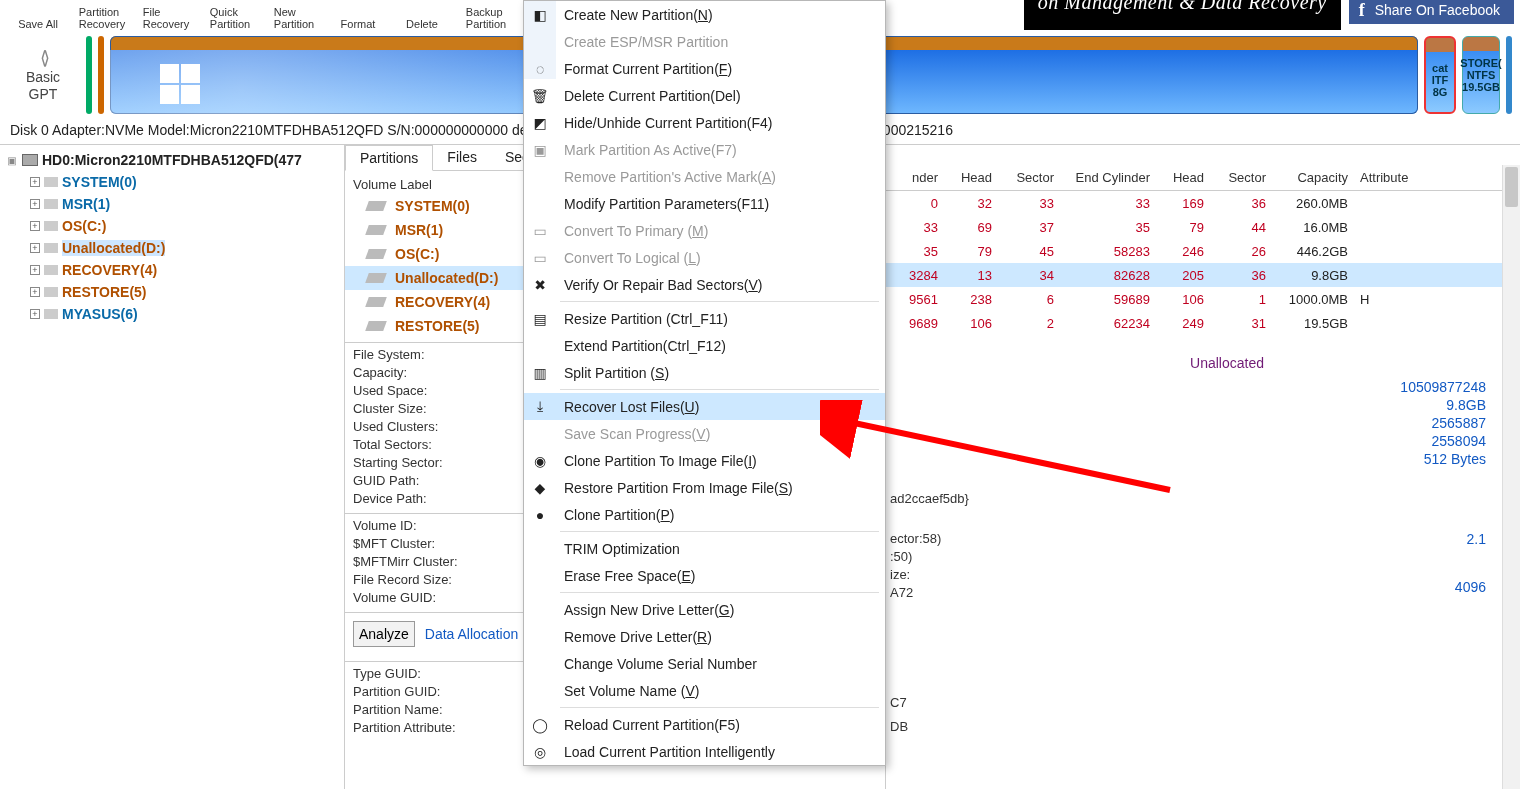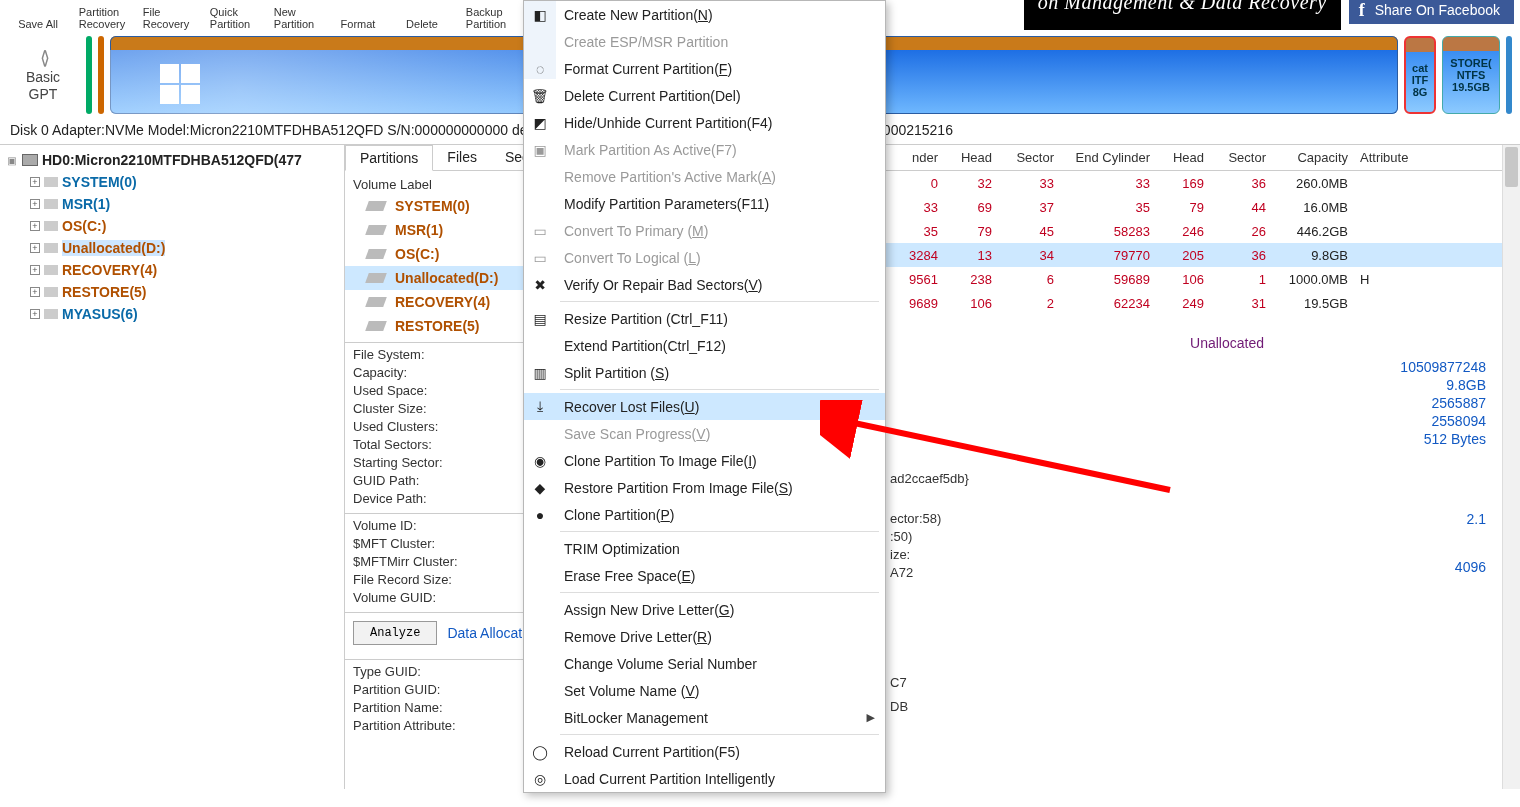--- a/index.html
+++ b/index.html
@@ -28,21 +28,21 @@
   box-shadow: inset 0 0 0 1px #2a5ca2;
 }
 .seg-main::after{
   content:''; position:absolute; top:14px; left:0; right:0; bottom:0;
   background: radial-gradient(circle at 10% 60%, rgba(255,255,255,.45), rgba(255,255,255,0) 55%);
 }
 .winlogo { position: absolute; left: 50px; top: 28px; width: 44px; height: 44px; }
 .winlogo span { position: absolute; width: 19px; height: 19px; background: #fff; }
 .winlogo .a{left:0;top:0} .winlogo .b{left:21px;top:0} .winlogo .c{left:0;top:21px} .winlogo .d{left:21px;top:21px}
 .seg-sm { width: 32px; background: linear-gradient(#b74 0,#b74 14px,#3a8ef3 14px,#8ccaff 100%); border:2px solid #e33; display:flex; flex-direction:column; align-items:center; justify-content:center; font-size:11px; font-weight:bold; color:#034; padding-top:10px; }
-.seg-sm2 { width: 58px; background: linear-gradient(#b74 0,#b74 14px,#3a8ef3 14px,#8ccaff 100%); border:1px solid #4aa; display:flex; flex-direction:column; align-items:center; justify-content:center; font-size:11px; font-weight:bold; color:#034; padding-top:0;}
+.seg-sm2 { width: 38px; background: linear-gradient(#b74 0,#b74 14px,#3a8ef3 14px,#8ccaff 100%); border:1px solid #4aa; display:flex; flex-direction:column; align-items:center; justify-content:center; font-size:11px; font-weight:bold; color:#034; padding-top:0;}
 
 
 .disk-info { padding: 2px 10px 6px; font-size: 14px; color: #222; white-space: nowrap; }
 
 
 .main3 { display: flex; height: 645px; border-top:1px solid #ccc;}
 .tree { width: 345px; border-right: 1px solid #ccc; padding: 4px 2px; font-size:14px; }
 .tree .row { display: flex; align-items: center; height: 22px; padding-left: 4px; gap: 4px; white-space:nowrap; }
 .tree .row .tw { color:#888; font-size:10px; width:12px; text-align:center;}
 .tree .row .bx { width:10px;height:10px;border:1px solid #888;display:inline-flex;align-items:center;justify-content:center;font-size:9px;color:#555;}
@@ -58,24 +58,24 @@
 .plist { padding:4px 0; }
 .plist .hdr { padding:2px 8px; color:#333; font-size:13px;}
 .plist .prow { display:flex; align-items:center; height:24px; padding-left:22px; gap:10px; font-size:14px;}
 .plist .prow .pic{ width:18px;height:10px;background:#bbb;transform:skewX(-20deg);}
 .plist .prow .nm{ color:#b05000; font-weight:bold;}
 .plist .prow.sel{ background:#cde8ff;}
 .kv { border-top:1px solid #ccc; padding:4px 8px; font-size:13px; color:#333;}
 .kv .r{ display:flex; height:18px;}
 .kv .k{ flex:0 0 180px;}
 .analyze-row{display:flex;align-items:center;gap:10px;padding:8px;border-top:1px solid #ccc;}
-.analyze-btn{border:1px solid #999;background:#f2f2f2;padding:4px 16px;font-size:12px;font-family:Liberation Mono, monospace;}
+.analyze-btn{border:1px solid #999;background:#f2f2f2;padding:4px 5px;font-size:14px;}
 .lnk{color:#1259c3;font-size:14px;}
 
-.right { flex:1; border-left:1px solid #ccc; position:relative; overflow:hidden;}
+.right { flex:1; border-left:1px solid #ccc; position:relative; overflow:hidden;margin-top:20px;}
 .grid { width:100%; font-size:13px;}
 .grid .hd{ display:flex; border-bottom:1px solid #ccc; height:26px; align-items:center; color:#333;}
 .grid .hd div,.grid .gr div{ text-align:right; padding:0 6px;}
 .c-nder{width:58px}.c-head{width:54px}.c-sect{width:62px}.c-ecyl{width:96px}.c-ehd{width:54px}.c-esec{width:62px}.c-cap{width:82px}.c-attr{width:70px;text-align:left!important}
 .grid .gr{ display:flex; height:24px; align-items:center; color:#c00020;}
 .grid .gr.sel{ background:#cde8ff;}
 .rvals{ position:absolute; right:34px; top:190px; text-align:right; font-size:14px; color:#1259c3;}
 .rvals div{height:18px;}
 .rlabel{position:absolute;right:256px;top:190px;color:#701a75;font-size:14px;}
 .rtext{position:absolute;left:4px;color:#333;font-size:13px;}
@@ -356,21 +356,21 @@
             <div class="c-ecyl">58283</div>
             <div class="c-ehd">246</div>
             <div class="c-esec">26</div>
             <div class="c-cap" style="color: rgb(34, 34, 34);">446.2GB</div>
             <div class="c-attr" style="color: rgb(34, 34, 34);"></div>
           </div>
           <div class="gr sel">
             <div class="c-nder">3284</div>
             <div class="c-head">13</div>
             <div class="c-sect">34</div>
-            <div class="c-ecyl">79770</div>
+            <div class="c-ecyl">82628</div>
             <div class="c-ehd">205</div>
             <div class="c-esec">36</div>
             <div class="c-cap" style="color: rgb(34, 34, 34);">9.8GB</div>
             <div class="c-attr" style="color: rgb(34, 34, 34);"></div>
           </div>
           <div class="gr">
             <div class="c-nder">9561</div>
             <div class="c-head">238</div>
             <div class="c-sect">6</div>
             <div class="c-ecyl">59689</div>
@@ -502,24 +502,20 @@
     </div>
     <div class="mi">
       <span>Remove Drive Letter(<u>R</u>)</span>
     </div>
     <div class="mi">
       <span>Change Volume Serial Number</span>
     </div>
     <div class="mi">
       <span>Set Volume Name (<u>V</u>)</span>
     </div>
-    <div class="mi">
-      <span>BitLocker Management</span>
-      <span class="arw">▶</span>
-    </div>
     <div class="sep"></div>
     <div class="mi">
       <span class="ico">◯</span>
       <span>Reload Current Partition(F5)</span>
     </div>
     <div class="mi">
       <span class="ico">◎</span>
       <span>Load Current Partition Intelligently</span>
     </div>
   </div>

